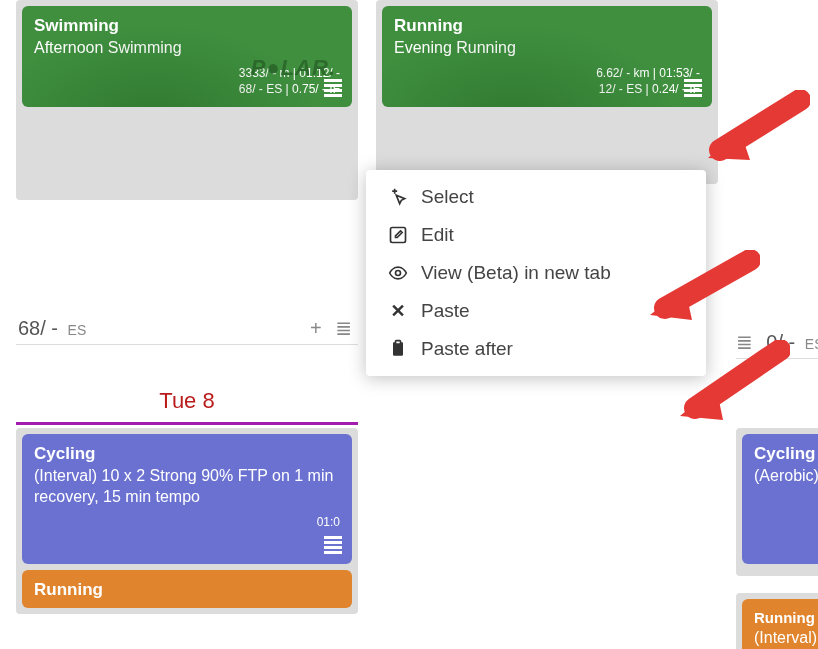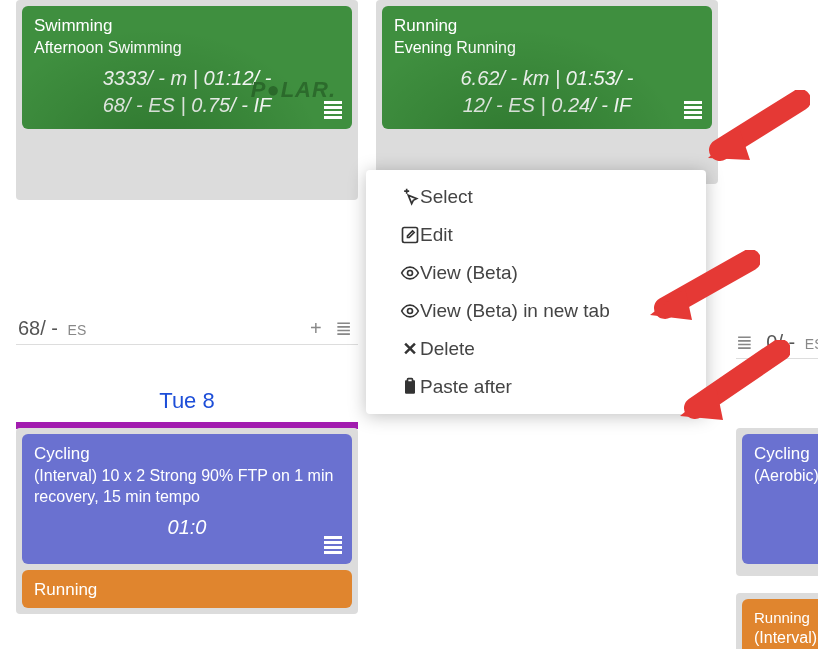--- a/index.html
+++ b/index.html
@@ -34,34 +34,33 @@
     position:absolute;
     inset:0;
     border-radius:6px;
     background: radial-gradient(ellipse at 40% 120%, rgba(0,50,0,0.25), transparent 60%);
     pointer-events:none;
   }
   .blue  { background: #6a71d0; }
   .orange{ background: #e0852e; }
   .card h3 {
     font-size: 17px;
-    font-weight: 400;
+    font-weight: 700;
     margin-bottom: 2px;
   }
   .card .subtitle {
     font-size: 16px;
     font-weight: 400;
     margin-bottom: 6px;
     line-height:1.3;
   }
   .card .stats {
-    text-align: center;
-    font-size: 20px;
+    text-align: right;
+    font-size: 12px;
     line-height: 1.35;
-    font-style: italic;
   }
   .card .menu-lines {
     position: absolute;
     right: 10px;
     bottom: 8px;
     cursor: pointer;
   }
   .menu-lines div {
     width: 18px; height: 3px; background: #fff; margin: 2px 0;
   }
@@ -104,23 +103,23 @@
     white-space:nowrap;
   }
   .summary-row2 .es-small{ font-size:14px; color:#888; margin-left:4px;}
   .date-header{
     position:absolute;
     left:16px;
     top:380px;
     width:342px;
     text-align:center;
     font-size:22px;
-    color:#1d4ed8;
+    color:#b91c1c;
     padding:8px 0;
-    border-bottom:7px solid #a21caf;
+    border-bottom:3px solid #a21caf;
   }
   .col1b{
     position:absolute;
     left:16px;
     top:428px;
     width:342px;
     background:#dcdcdc;
     border-radius:4px;
     padding:6px;
   }
@@ -153,22 +152,22 @@
     width:340px;
     background:#fff;
     border-radius:4px;
     box-shadow:0 2px 18px rgba(0,0,0,0.25);
     z-index:50;
     padding:8px 0;
   }
   .context-menu .item{
     display:flex;
     align-items:center;
-    gap:0;
-    padding:8px 34px;
+    gap:13px;
+    padding:8px 22px;
     font-size:19px;
     color:#444;
     cursor:pointer;
     white-space:nowrap;
   }
   .context-menu .item svg, .context-menu .item .glyph{
     width:20px; height:20px; flex:0 0 20px;
     display:inline-flex; align-items:center; justify-content:center;
     color:#333;
   }
@@ -280,32 +279,25 @@
         <rect x="3" y="3" width="18" height="18" rx="2"></rect>
         <path d="M15 7l2 2-6 6H9v-2l6-6z"></path>
       </svg>
     <span>Edit</span>
   </div>
   <div class="item">
     <svg viewBox="0 0 24 24" fill="none" stroke="currentColor" stroke-width="2">
         <path d="M2 12s3.5-7 10-7 10 7 10 7-3.5 7-10 7S2 12 2 12z"></path>
         <circle cx="12" cy="12" r="3"></circle>
       </svg>
-    <span>View (Beta)</span>
-  </div>
-  <div class="item">
-    <svg viewBox="0 0 24 24" fill="none" stroke="currentColor" stroke-width="2">
-        <path d="M2 12s3.5-7 10-7 10 7 10 7-3.5 7-10 7S2 12 2 12z"></path>
-        <circle cx="12" cy="12" r="3"></circle>
-      </svg>
     <span>View (Beta) in new tab</span>
   </div>
   <div class="item">
     <span class="glyph">✕</span>
-    <span>Delete</span>
+    <span>Paste</span>
   </div>
   <div class="item">
     <svg viewBox="0 0 24 24" fill="currentColor">
         <rect x="6" y="4" width="12" height="16" rx="1"></rect>
         <rect x="9" y="2" width="6" height="4" rx="1" fill="#fff" stroke="currentColor" stroke-width="2"></rect>
       </svg>
     <span>Paste after</span>
   </div>
 </div>
 

